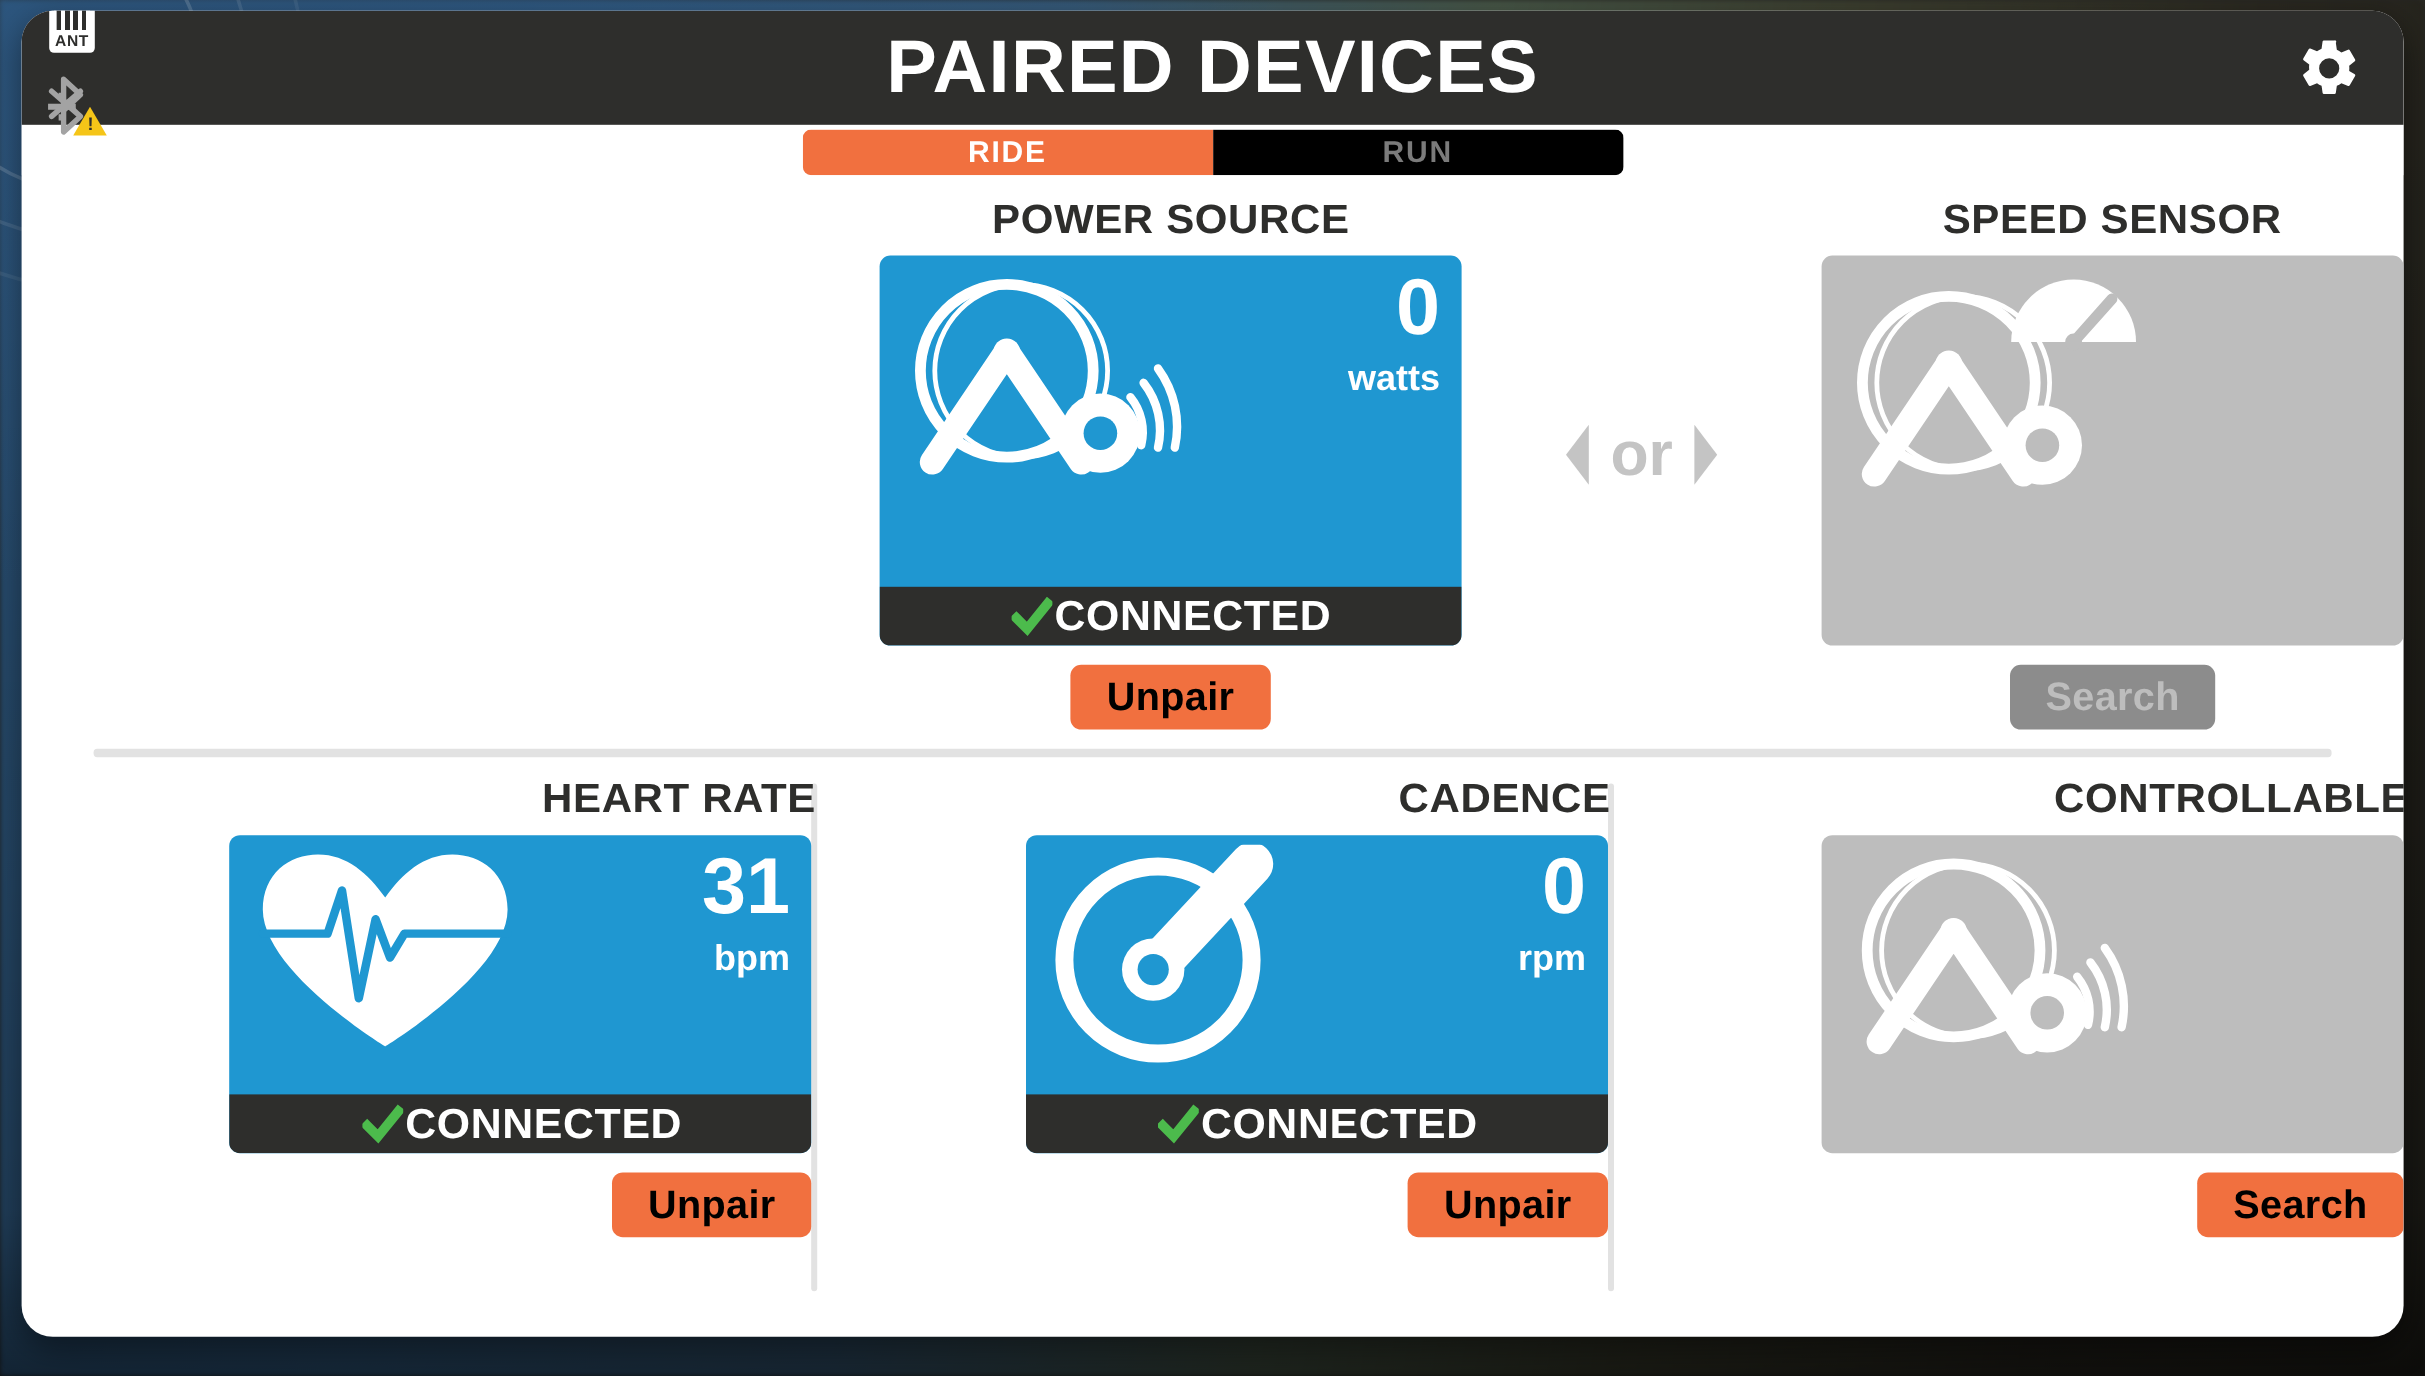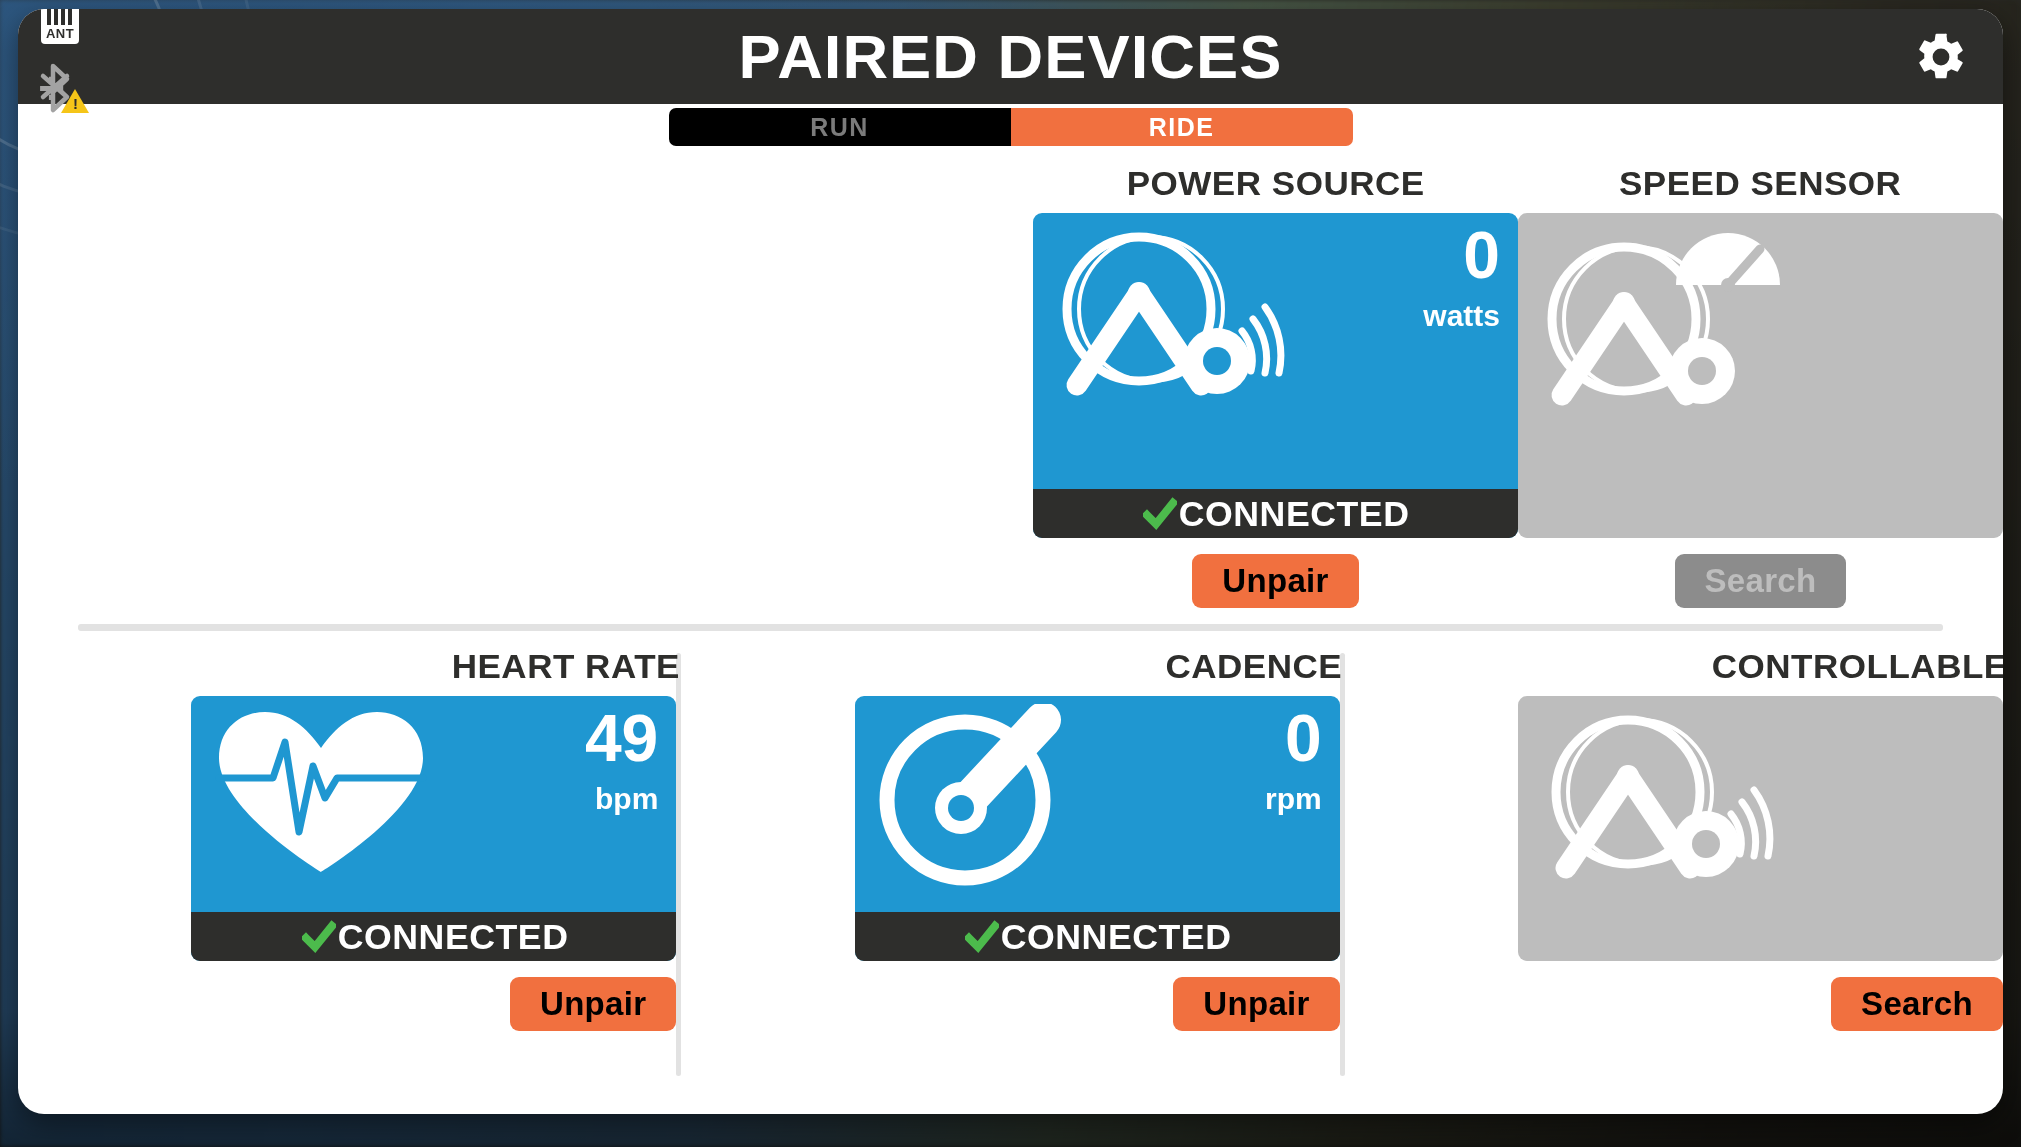--- a/index.html
+++ b/index.html
@@ -349,22 +349,22 @@
 
     <div id="gear-btn">
       <svg width="56" height="56" viewBox="0 0 24 24">
         <path fill="#ffffff" d="M19.14,12.94a7.07,7.07,0,0,0,0-1.88l2-1.58a.5.5,0,0,0,.12-.62l-1.92-3.32a.5.5,0,0,0-.6-.22l-2.39,1a7,7,0,0,0-1.62-.94l-.36-2.54A.5.5,0,0,0,13.87,2H10.13a.5.5,0,0,0-.5.42L9.27,4.96a7,7,0,0,0-1.62.94l-2.39-1a.5.5,0,0,0-.6.22L2.74,8.44a.5.5,0,0,0,.12.62l2,1.58a7.07,7.07,0,0,0,0,1.88l-2,1.58a.5.5,0,0,0-.12.62l1.92,3.32a.5.5,0,0,0,.6.22l2.39-1a7,7,0,0,0,1.62.94l.36,2.54a.5.5,0,0,0,.5.42h3.74a.5.5,0,0,0,.5-.42l.36-2.54a7,7,0,0,0,1.62-.94l2.39,1a.5.5,0,0,0,.6-.22l1.92-3.32a.5.5,0,0,0-.12-.62ZM12,15.6A3.6,3.6,0,1,1,15.6,12,3.6,3.6,0,0,1,12,15.6Z"></path>
       </svg>
     </div>
   </div>
 
   <div id="tabs-row">
     <div id="tabs">
+      <div class="tab active">RIDE</div>
       <div class="tab inactive">RUN</div>
-      <div class="tab active">RIDE</div>
     </div>
   </div>
 
   <div id="top-section">
 
     <div class="slot">
       <div class="slot-title">POWER SOURCE</div>
       <div class="card active tall">
         <div class="card-body">
           <svg class="card-icon" style="left:6px;top:14px;" width="280" height="190" viewBox="0 0 280 190">
@@ -387,20 +387,25 @@
             <svg class="check" viewBox="0 0 34 34">
               <path d="M4 18 L13 27 L30 6" stroke="#4cbb4c" stroke-width="8" fill="none" stroke-linecap="square" stroke-linejoin="miter"></path>
             </svg>
             <div class="status-text">CONNECTED</div>
           </div>
         </div>
       </div>
       <button class="btn btn-orange">Unpair</button>
     </div>
 
+    <div id="or-divider">
+      <div class="tri-left"></div>
+      <div id="or-text">or</div>
+      <div class="tri-right"></div>
+    </div>
 
     <div class="slot">
       <div class="slot-title">SPEED SENSOR</div>
       <div class="card empty tall">
         <div class="card-body">
           <svg class="card-icon" style="left:6px;top:14px;" width="300" height="200" viewBox="0 0 300 200">
             <circle cx="100" cy="92" r="72" fill="none" stroke="#ffffff" stroke-width="9"></circle>
             <circle cx="112" cy="92" r="72" fill="none" stroke="#ffffff" stroke-width="4"></circle>
             <path d="M38 168 L100 76 L162 168" fill="none" stroke="#ffffff" stroke-width="21" stroke-linecap="round" stroke-linejoin="round"></path>
             <circle cx="100" cy="76" r="11" fill="#ffffff"></circle>
@@ -423,21 +428,21 @@
 
     <div class="bcol">
       <div class="slot-title">HEART RATE</div>
       <div class="card active tallpad">
         <div class="card-body">
           <svg class="card-icon" style="left:10px;top:10px;" width="250" height="175" viewBox="0 0 250 175">
             <path d="M120 166 C120 166 18 104 18 52 C18 22 40 6 64 6 C88 6 106 22 120 42 C134 22 152 6 176 6 C200 6 222 22 222 52 C222 104 120 166 120 166 Z" fill="#ffffff"></path>
             <path d="M18 72 L72 72 L84 36 L98 126 L112 60 L124 92 L136 72 L222 72" fill="none" stroke="#1f97d1" stroke-width="7" stroke-linejoin="round" stroke-linecap="round"></path>
           </svg>
           <div class="metric">
-            <div class="metric-val">49</div>
+            <div class="metric-val">31</div>
             <div class="metric-unit">bpm</div>
           </div>
           <div class="dev-name">HR Strap 23466</div>
           <div class="status-bar">
             <svg class="check" viewBox="0 0 34 34">
               <path d="M4 18 L13 27 L30 6" stroke="#4cbb4c" stroke-width="8" fill="none" stroke-linecap="square"></path>
             </svg>
             <div class="status-text">CONNECTED</div>
           </div>
         </div>

